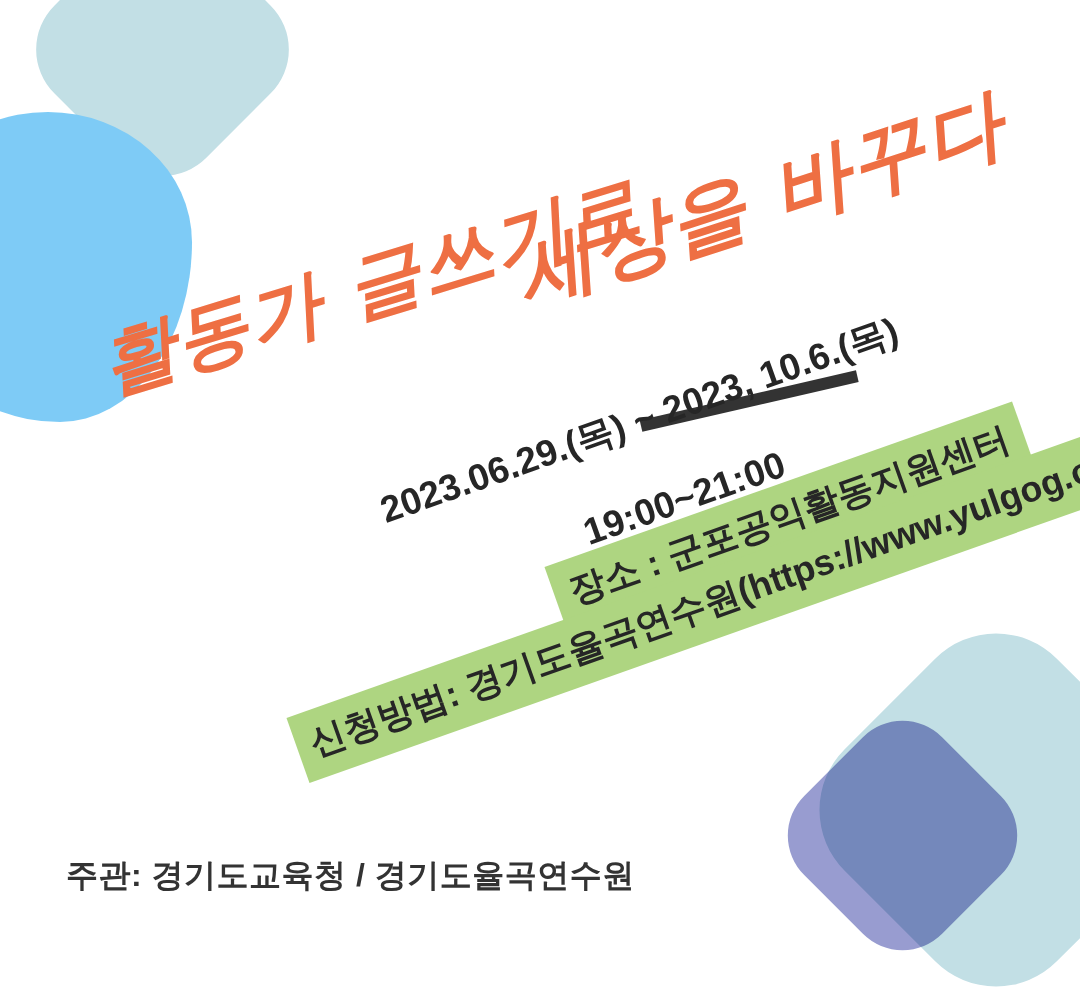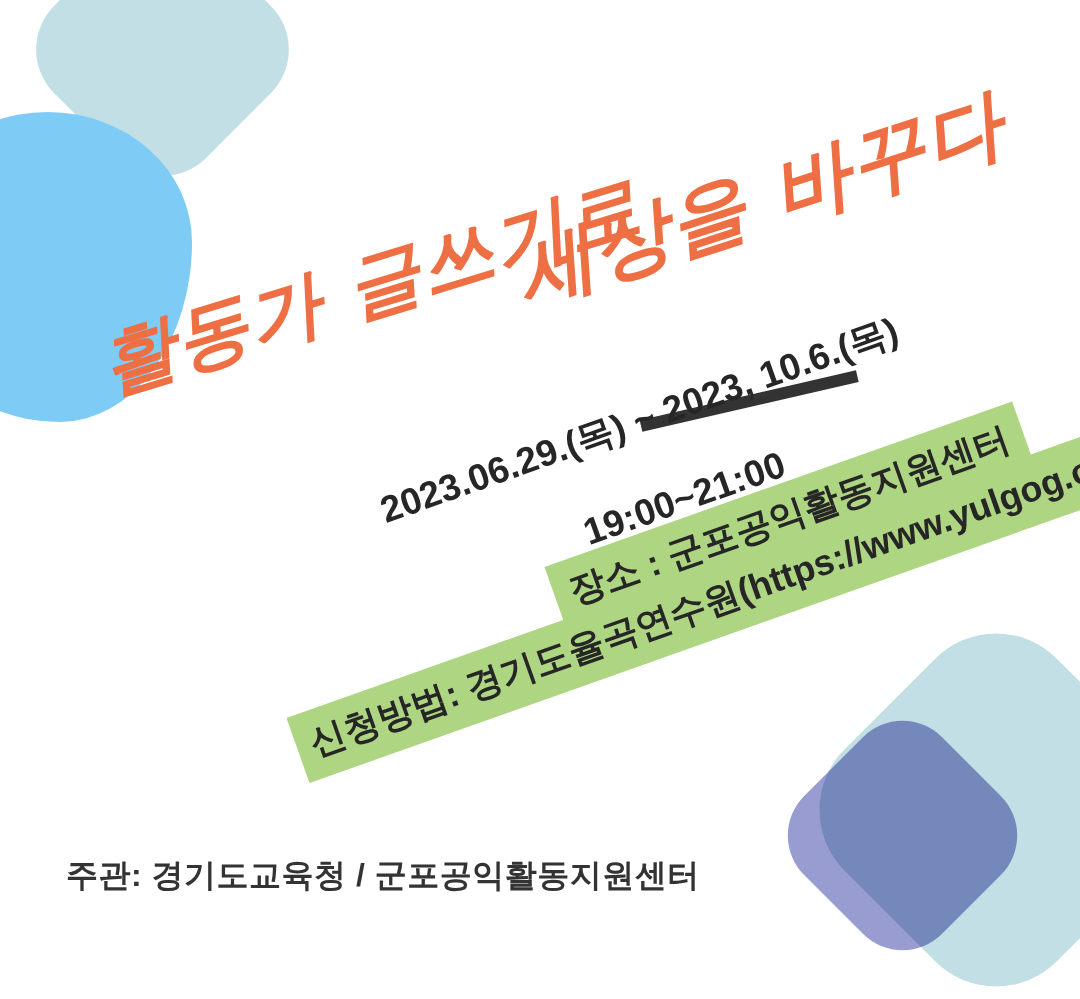--- a/index.html
+++ b/index.html
@@ -187,15 +187,15 @@
   <div class="info">
     <div class="info-line line-date">2023.06.29.(목) ~ 2023, 10.6.(목)</div>
 
     <div class="info-line line-time">19:00~21:00</div>
 
     <div class="info-line line-place">장소 :  군포공익활동지원센터</div>
 
     <div class="info-line line-apply">신청방법: 경기도율곡연수원(https://www.yulgog.org/)</div>
   </div>
 
-  <div class="footer-host">주관:  경기도교육청 / 군포공익활동지원센터</div>
+  <div class="footer-host">주관:  경기도교육청 / 경기도율곡연수원</div>
 
 </div>
 
 </body></html>

